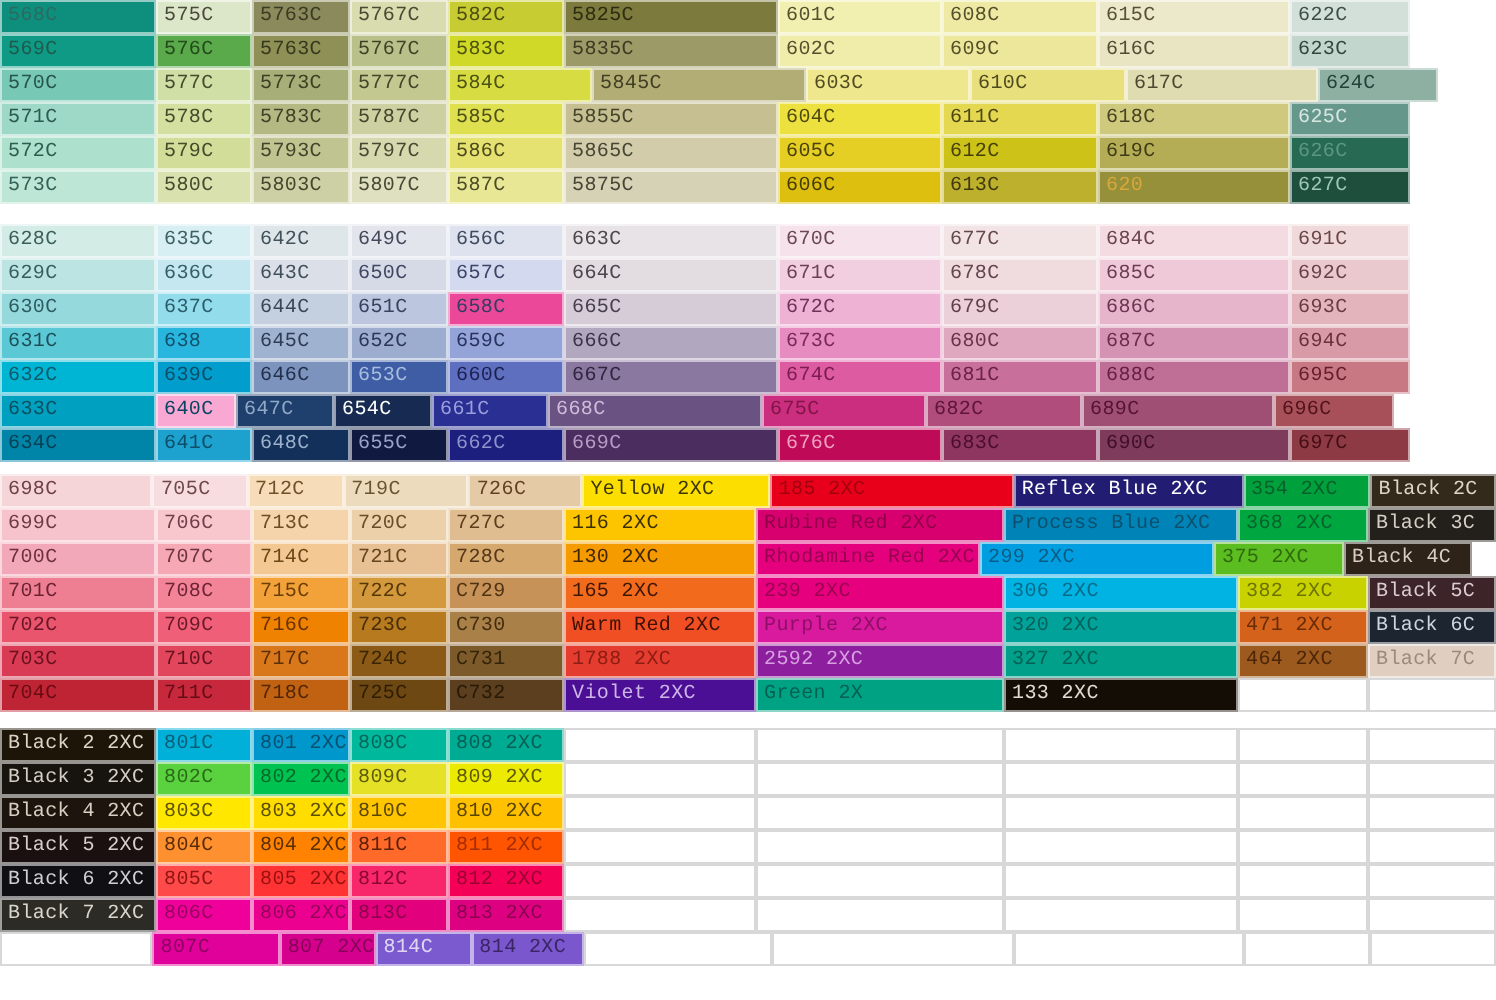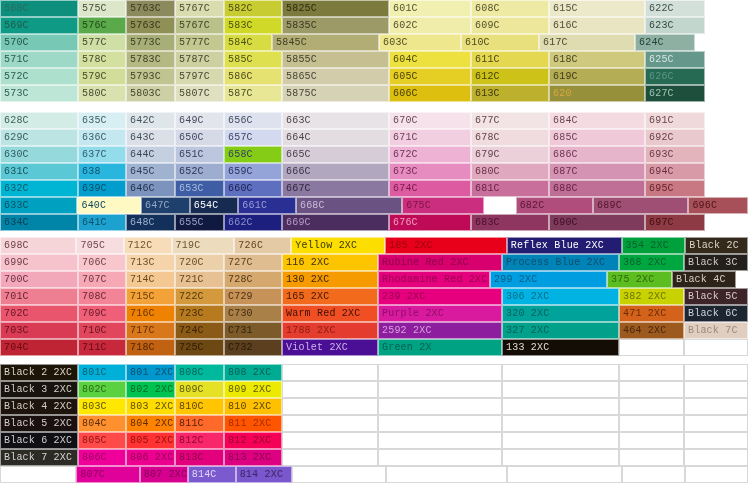--- a/index.html
+++ b/index.html
@@ -90,21 +90,21 @@
         </div>
         <div class="cell" style="width: 48px; background: rgb(207, 223, 166);">
           <span style="color: rgb(69, 75, 45);">577C</span>
         </div>
         <div class="cell" style="width: 49px; background: rgb(168, 174, 120);">
           <span style="color: rgb(60, 64, 34);">5773C</span>
         </div>
         <div class="cell" style="width: 49px; background: rgb(195, 200, 144);">
           <span style="color: rgb(66, 70, 42);">5777C</span>
         </div>
-        <div class="cell" style="width: 48px; background: rgb(215, 220, 66);">
+        <div class="cell" style="width: 72px; background: rgb(215, 220, 66);">
           <span style="color: rgb(77, 82, 20);">584C</span>
         </div>
         <div class="cell" style="width: 107px; background: rgb(178, 172, 117);">
           <span style="color: rgb(65, 63, 34);">5845C</span>
         </div>
         <div class="cell" style="width: 82px; background: rgb(238, 231, 141);">
           <span style="color: rgb(81, 76, 34);">603C</span>
         </div>
         <div class="cell" style="width: 78px; background: rgb(232, 224, 124);">
           <span style="color: rgb(79, 74, 31);">610C</span>
@@ -284,21 +284,21 @@
         </div>
         <div class="cell" style="width: 48px; background: rgb(146, 220, 236);">
           <span style="color: rgb(44, 93, 107);">637C</span>
         </div>
         <div class="cell" style="width: 49px; background: rgb(196, 207, 223);">
           <span style="color: rgb(58, 70, 86);">644C</span>
         </div>
         <div class="cell" style="width: 49px; background: rgb(188, 198, 222);">
           <span style="color: rgb(56, 65, 95);">651C</span>
         </div>
-        <div class="cell" style="width: 58px; background: #84cc16;">
+        <div class="cell" style="width: 58px; background: #ec4899;">
           <span style="color: rgb(52, 60, 99);">658C</span>
         </div>
         <div class="cell" style="width: 107px; background: rgb(214, 204, 216);">
           <span style="color: rgb(70, 63, 77);">665C</span>
         </div>
         <div class="cell" style="width: 82px; background: rgb(238, 179, 212);">
           <span style="color: rgb(111, 50, 87);">672C</span>
         </div>
         <div class="cell" style="width: 78px; background: rgb(236, 208, 217);">
           <span style="color: rgb(95, 63, 74);">679C</span>
@@ -371,39 +371,39 @@
           <span style="color: rgb(102, 31, 67);">688C</span>
         </div>
         <div class="cell" style="width: 60px; background: rgb(200, 120, 130);">
           <span style="color: rgb(99, 31, 41);">695C</span>
         </div>
       </div>
       <div class="row">
         <div class="cell" style="width: 78px; background: rgb(0, 161, 192); text-align: right;">
           <span style="color: rgb(11, 79, 96);">633C</span>
         </div>
-        <div class="cell" style="width: 64px; background: #fef9c3;">
+        <div class="cell" style="width: 40px; background: #f9a8d4;">
           <span style="color: rgb(9, 68, 96);">640C</span>
         </div>
         <div class="cell" style="width: 49px; background: rgb(31, 63, 108);">
           <span style="color: rgb(144, 169, 199);">647C</span>
         </div>
         <div class="cell" style="width: 49px; background: rgb(23, 42, 82);">
           <span style="color: rgb(255, 255, 255);">654C</span>
         </div>
         <div class="cell" style="width: 58px; background: rgb(42, 47, 147);">
           <span style="color: rgb(155, 159, 220);">661C</span>
         </div>
         <div class="cell" style="width: 107px; background: rgb(106, 82, 130);">
           <span style="color: rgb(205, 188, 218);">668C</span>
         </div>
         <div class="cell" style="width: 82px; background: rgb(203, 45, 127);">
           <span style="color: rgb(128, 22, 72);">675C</span>
         </div>
-        <div class="cell" style="width: 78px; background: rgb(176, 77, 125); margin-left: 32px;">
+        <div class="cell" style="width: 78px; background: rgb(176, 77, 125);">
           <span style="color: rgb(92, 21, 54);">682C</span>
         </div>
         <div class="cell" style="width: 96px; background: rgb(159, 79, 115);">
           <span style="color: rgb(83, 19, 49);">689C</span>
         </div>
         <div class="cell" style="width: 60px; background: rgb(168, 80, 90);">
           <span style="color: rgb(80, 18, 25);">696C</span>
         </div>
       </div>
       <div class="row">

